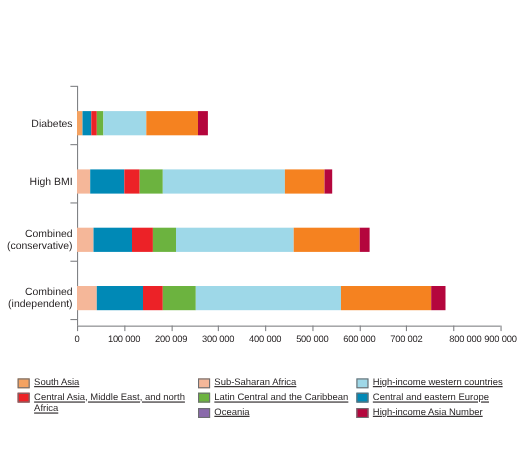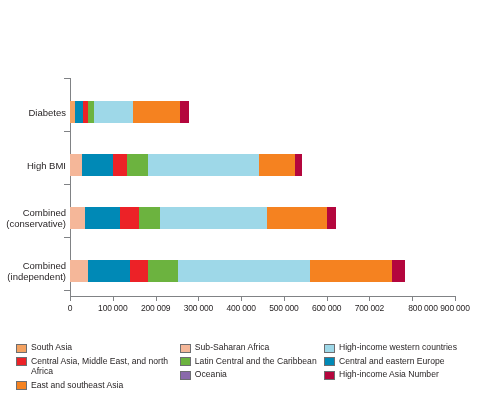--- a/index.html
+++ b/index.html
@@ -125,20 +125,21 @@
     margin-top: 1.5px;
     margin-right: 4px;
     flex: 0 0 auto;
     border: 0.8px solid #6d6e71;
     box-sizing: border-box;
   }
   .legend-text {
     font-size: 8.6px;
     line-height: 10.5px;
     color: #231f20;
+    text-decoration: underline;
   }
 </style>
 </head>
 <body>
 
 <div id="figure">
 
   <div class="plot-wrap">
     <div class="y-axis-line"></div>
     <div class="x-axis-line"></div>
@@ -224,24 +225,20 @@
   <div class="legend" id="legend">
       <div class="legend-col c1">
         <div class="legend-item">
           <span class="legend-swatch" style="background: rgb(244, 162, 97);"></span>
           <span class="legend-text">South Asia</span>
         </div>
         <div class="legend-item">
           <span class="legend-swatch" style="background: rgb(236, 34, 39);"></span>
           <span class="legend-text">Central Asia, Middle East, and north Africa</span>
         </div>
-        <div class="legend-item">
-          <span class="legend-swatch" style="background: rgb(245, 130, 32);"></span>
-          <span class="legend-text">East and southeast Asia</span>
-        </div>
       </div>
       <div class="legend-col c2">
         <div class="legend-item">
           <span class="legend-swatch" style="background: rgb(245, 183, 153);"></span>
           <span class="legend-text">Sub-Saharan Africa</span>
         </div>
         <div class="legend-item">
           <span class="legend-swatch" style="background: rgb(108, 179, 63);"></span>
           <span class="legend-text">Latin Central and the Caribbean</span>
         </div>

